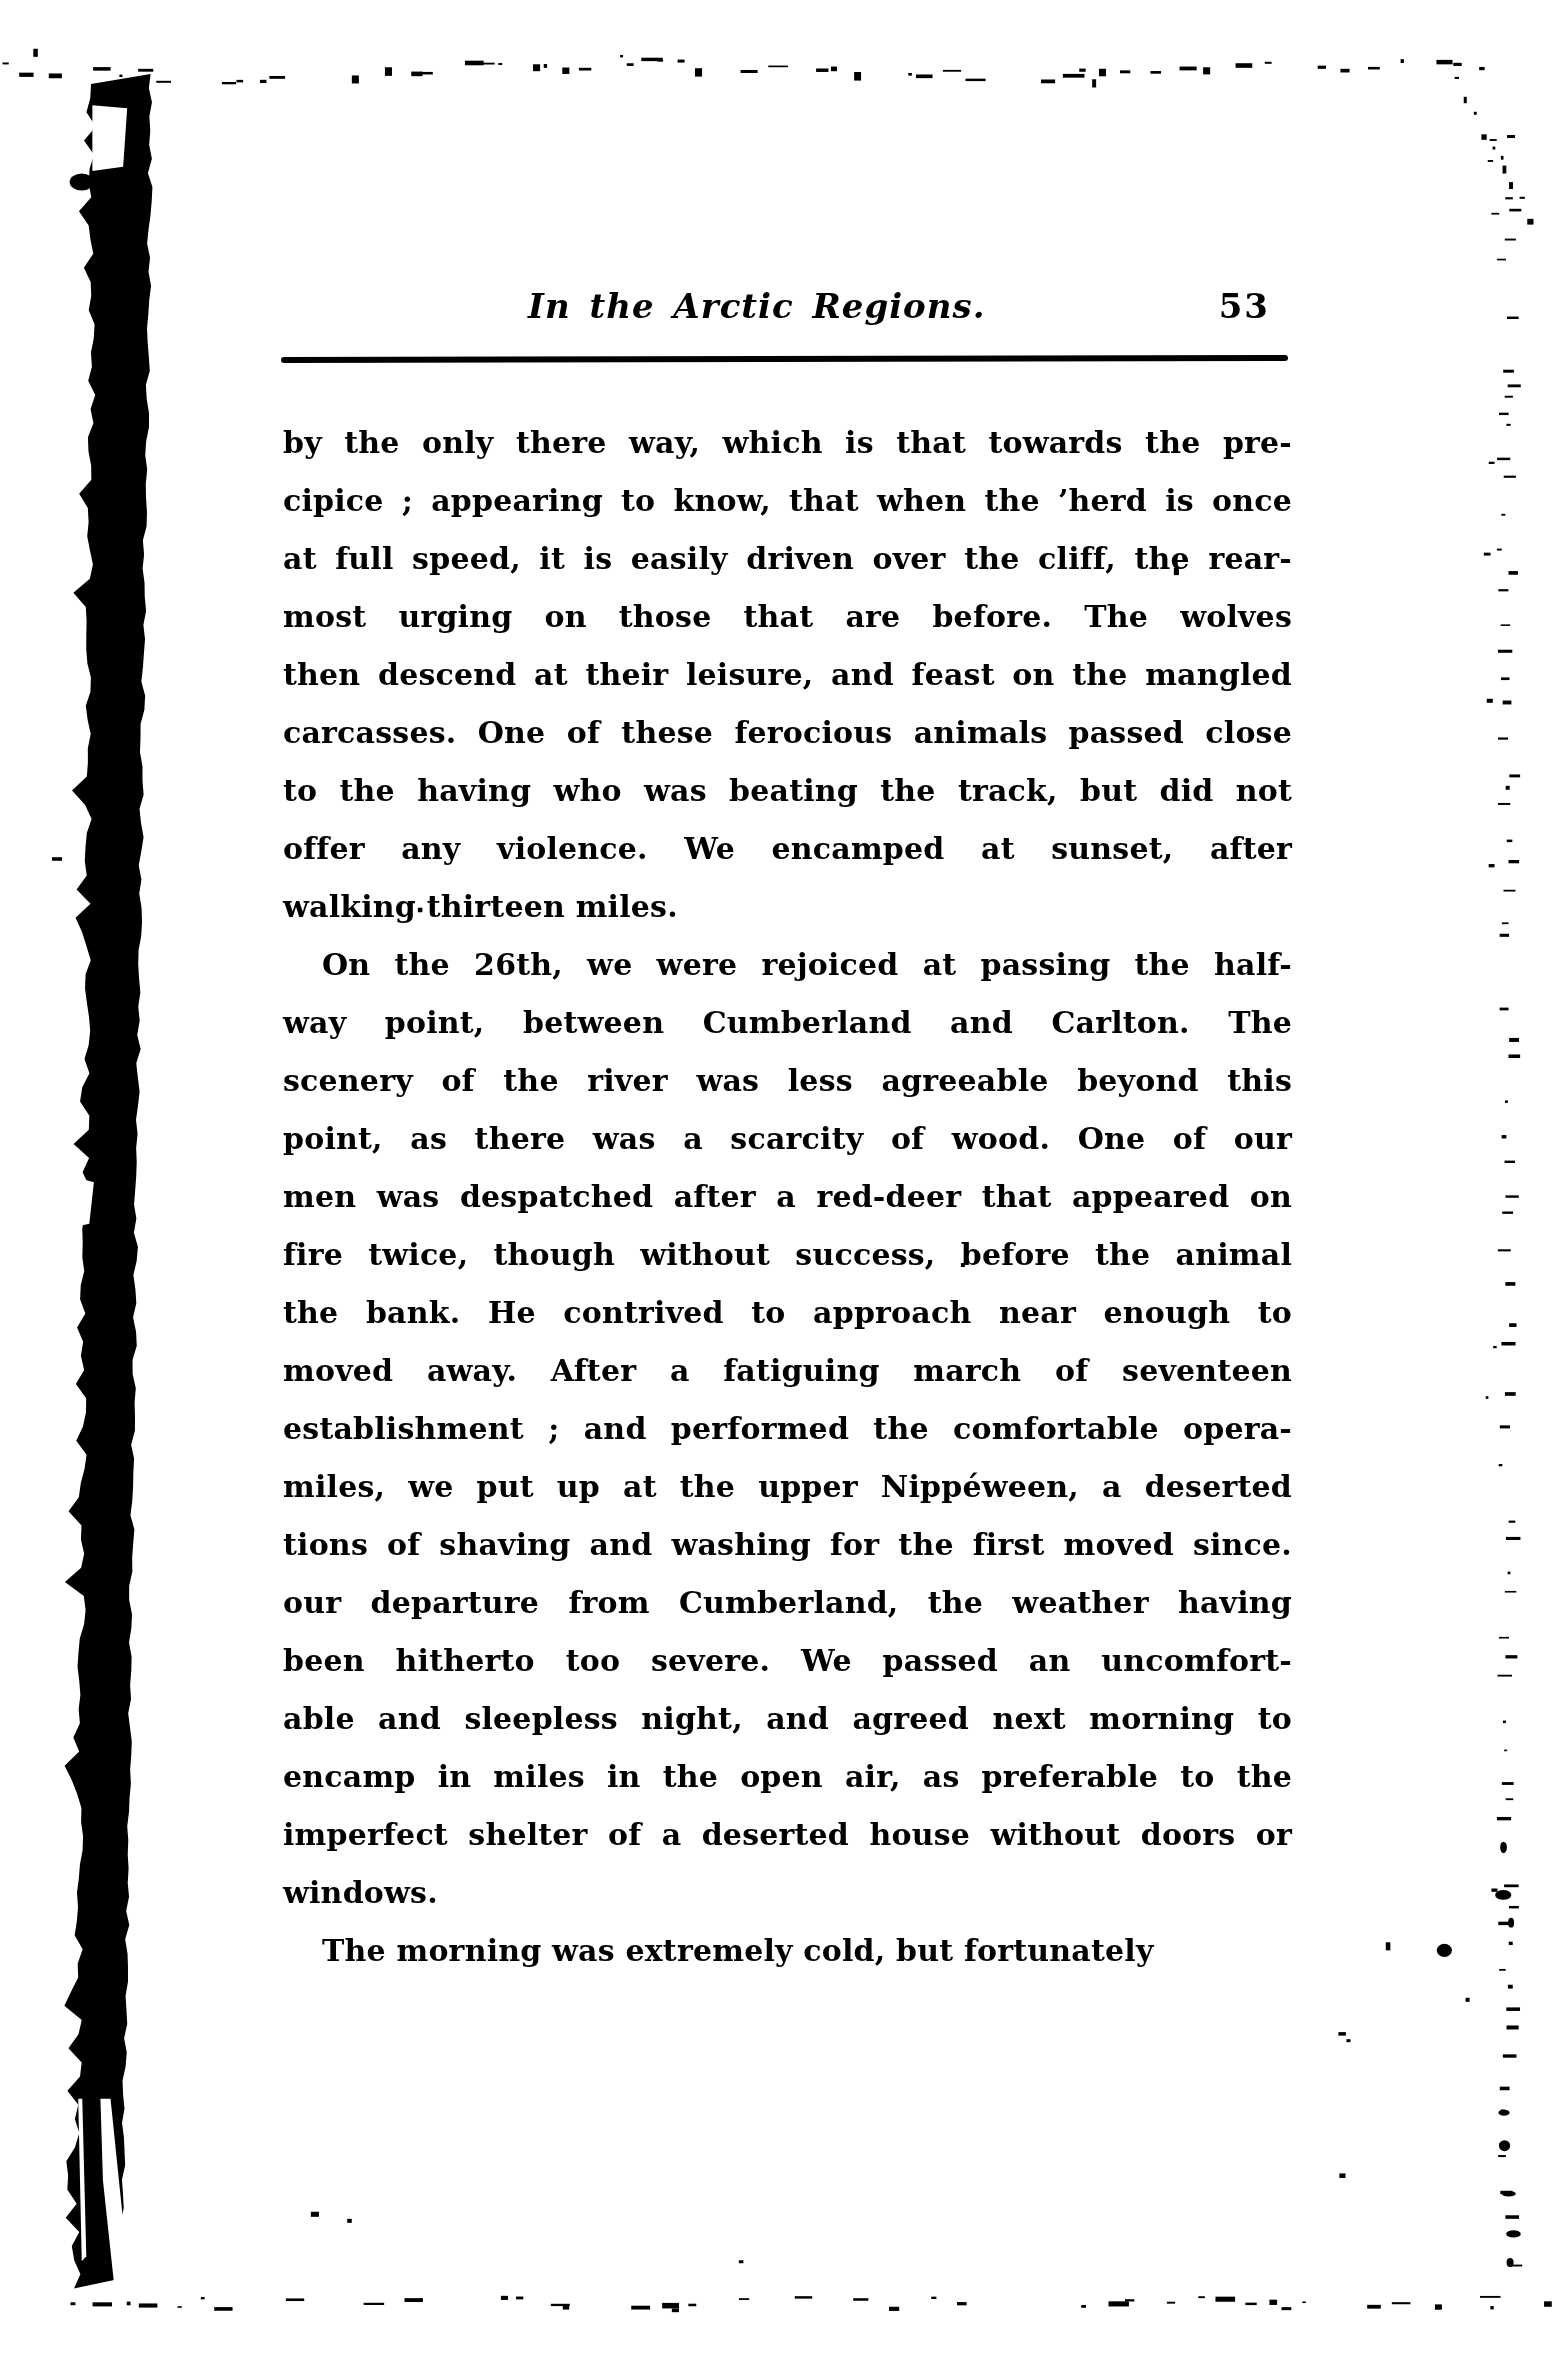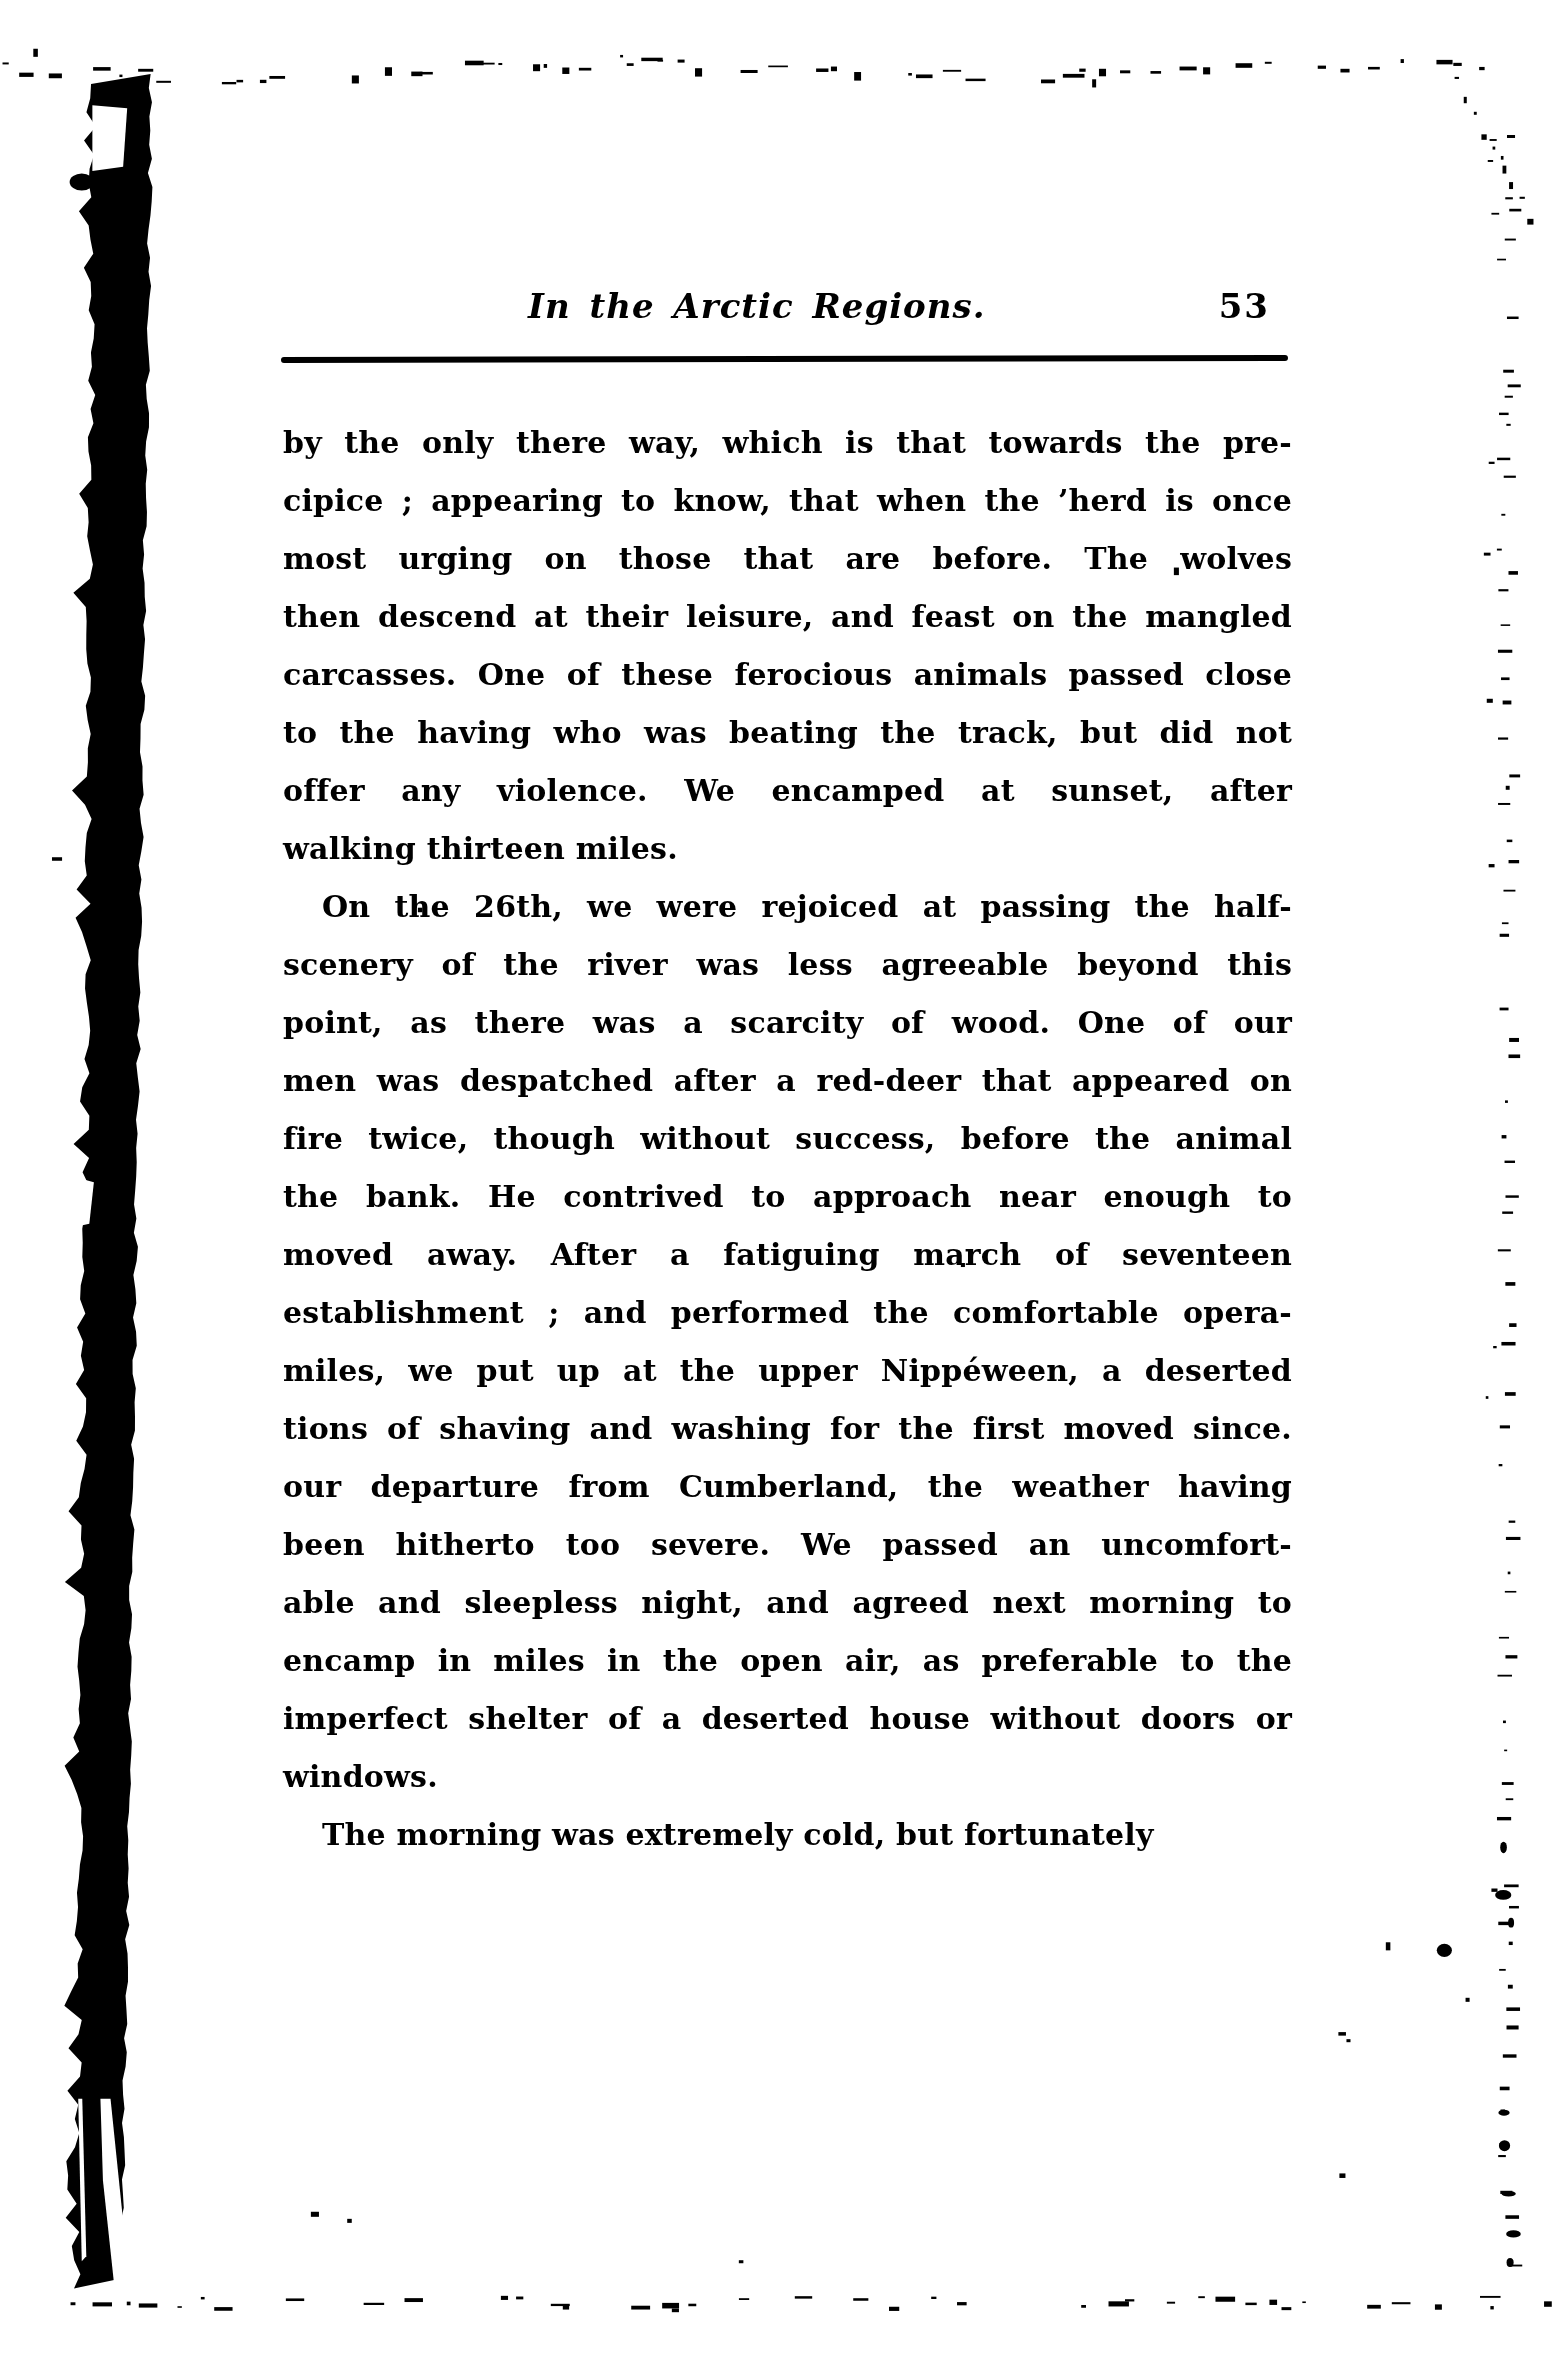--- a/index.html
+++ b/index.html
@@ -267,27 +267,29 @@
     <div class="header">
       <span class="title">In the Arctic Regions.</span>
       <span class="pagenum">53</span>
     </div>
 
     <div class="rule"></div>
 
     <div class="bodytext" id="body-text">
         <div class="line">by the only there way, which is that towards the pre-</div>
         <div class="line">cipice ; appearing to know, that when the ’herd is once</div>
+        <div class="line">at full speed, it is easily driven over the cliff, the rear-</div>
         <div class="line">most urging on those that are before.  The wolves</div>
         <div class="line">then descend at their leisure, and feast on the mangled</div>
         <div class="line">carcasses.  One of these ferocious animals passed close</div>
         <div class="line">to the having who was beating the track, but did not</div>
         <div class="line">offer any violence.  We encamped at sunset, after</div>
         <div class="line para-end">walking thirteen miles.</div>
         <div class="line para-start">On the 26th, we were rejoiced at passing the half-</div>
+        <div class="line">way point, between Cumberland and Carlton.  The</div>
         <div class="line">scenery of the river was less agreeable beyond this</div>
         <div class="line">point, as there was a scarcity of wood.  One of our</div>
         <div class="line">men was despatched after a red-deer that appeared on</div>
         <div class="line">fire twice, though without success, before the animal</div>
         <div class="line">the bank.  He contrived to approach near enough to</div>
         <div class="line">moved away.  After a fatiguing march of seventeen</div>
         <div class="line">establishment ; and performed the comfortable opera-</div>
         <div class="line">miles, we put up at the upper Nippéween, a deserted</div>
         <div class="line">tions of shaving and washing for the first moved since.</div>
         <div class="line">our departure from Cumberland, the weather having</div>

